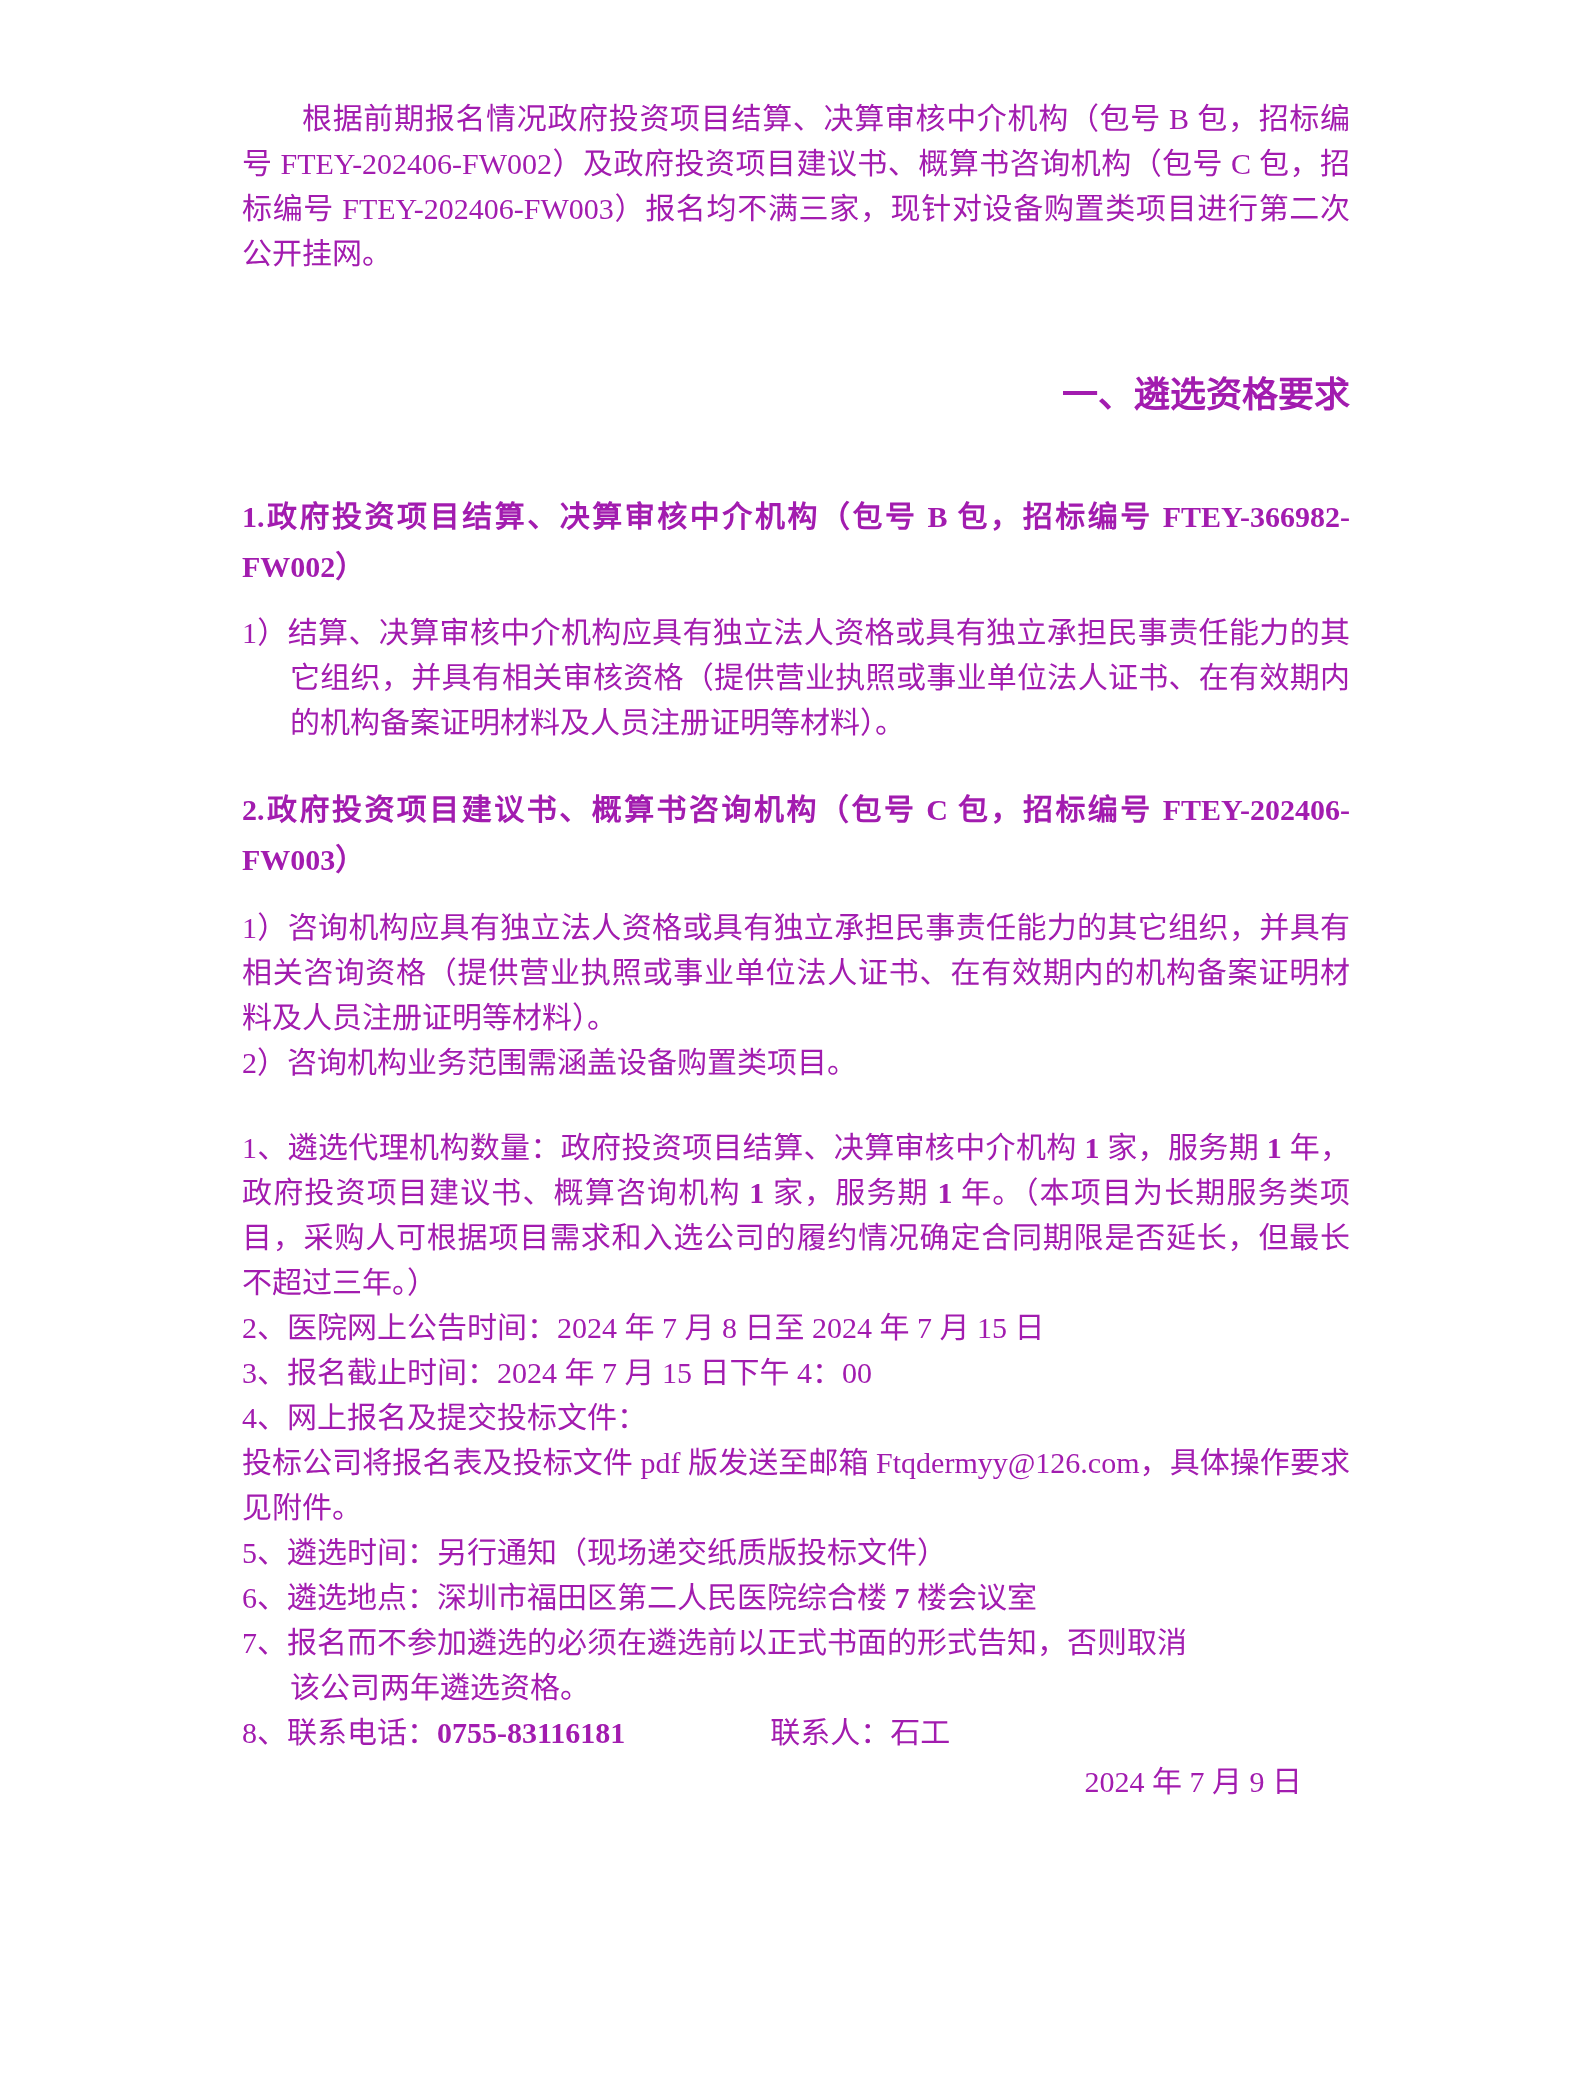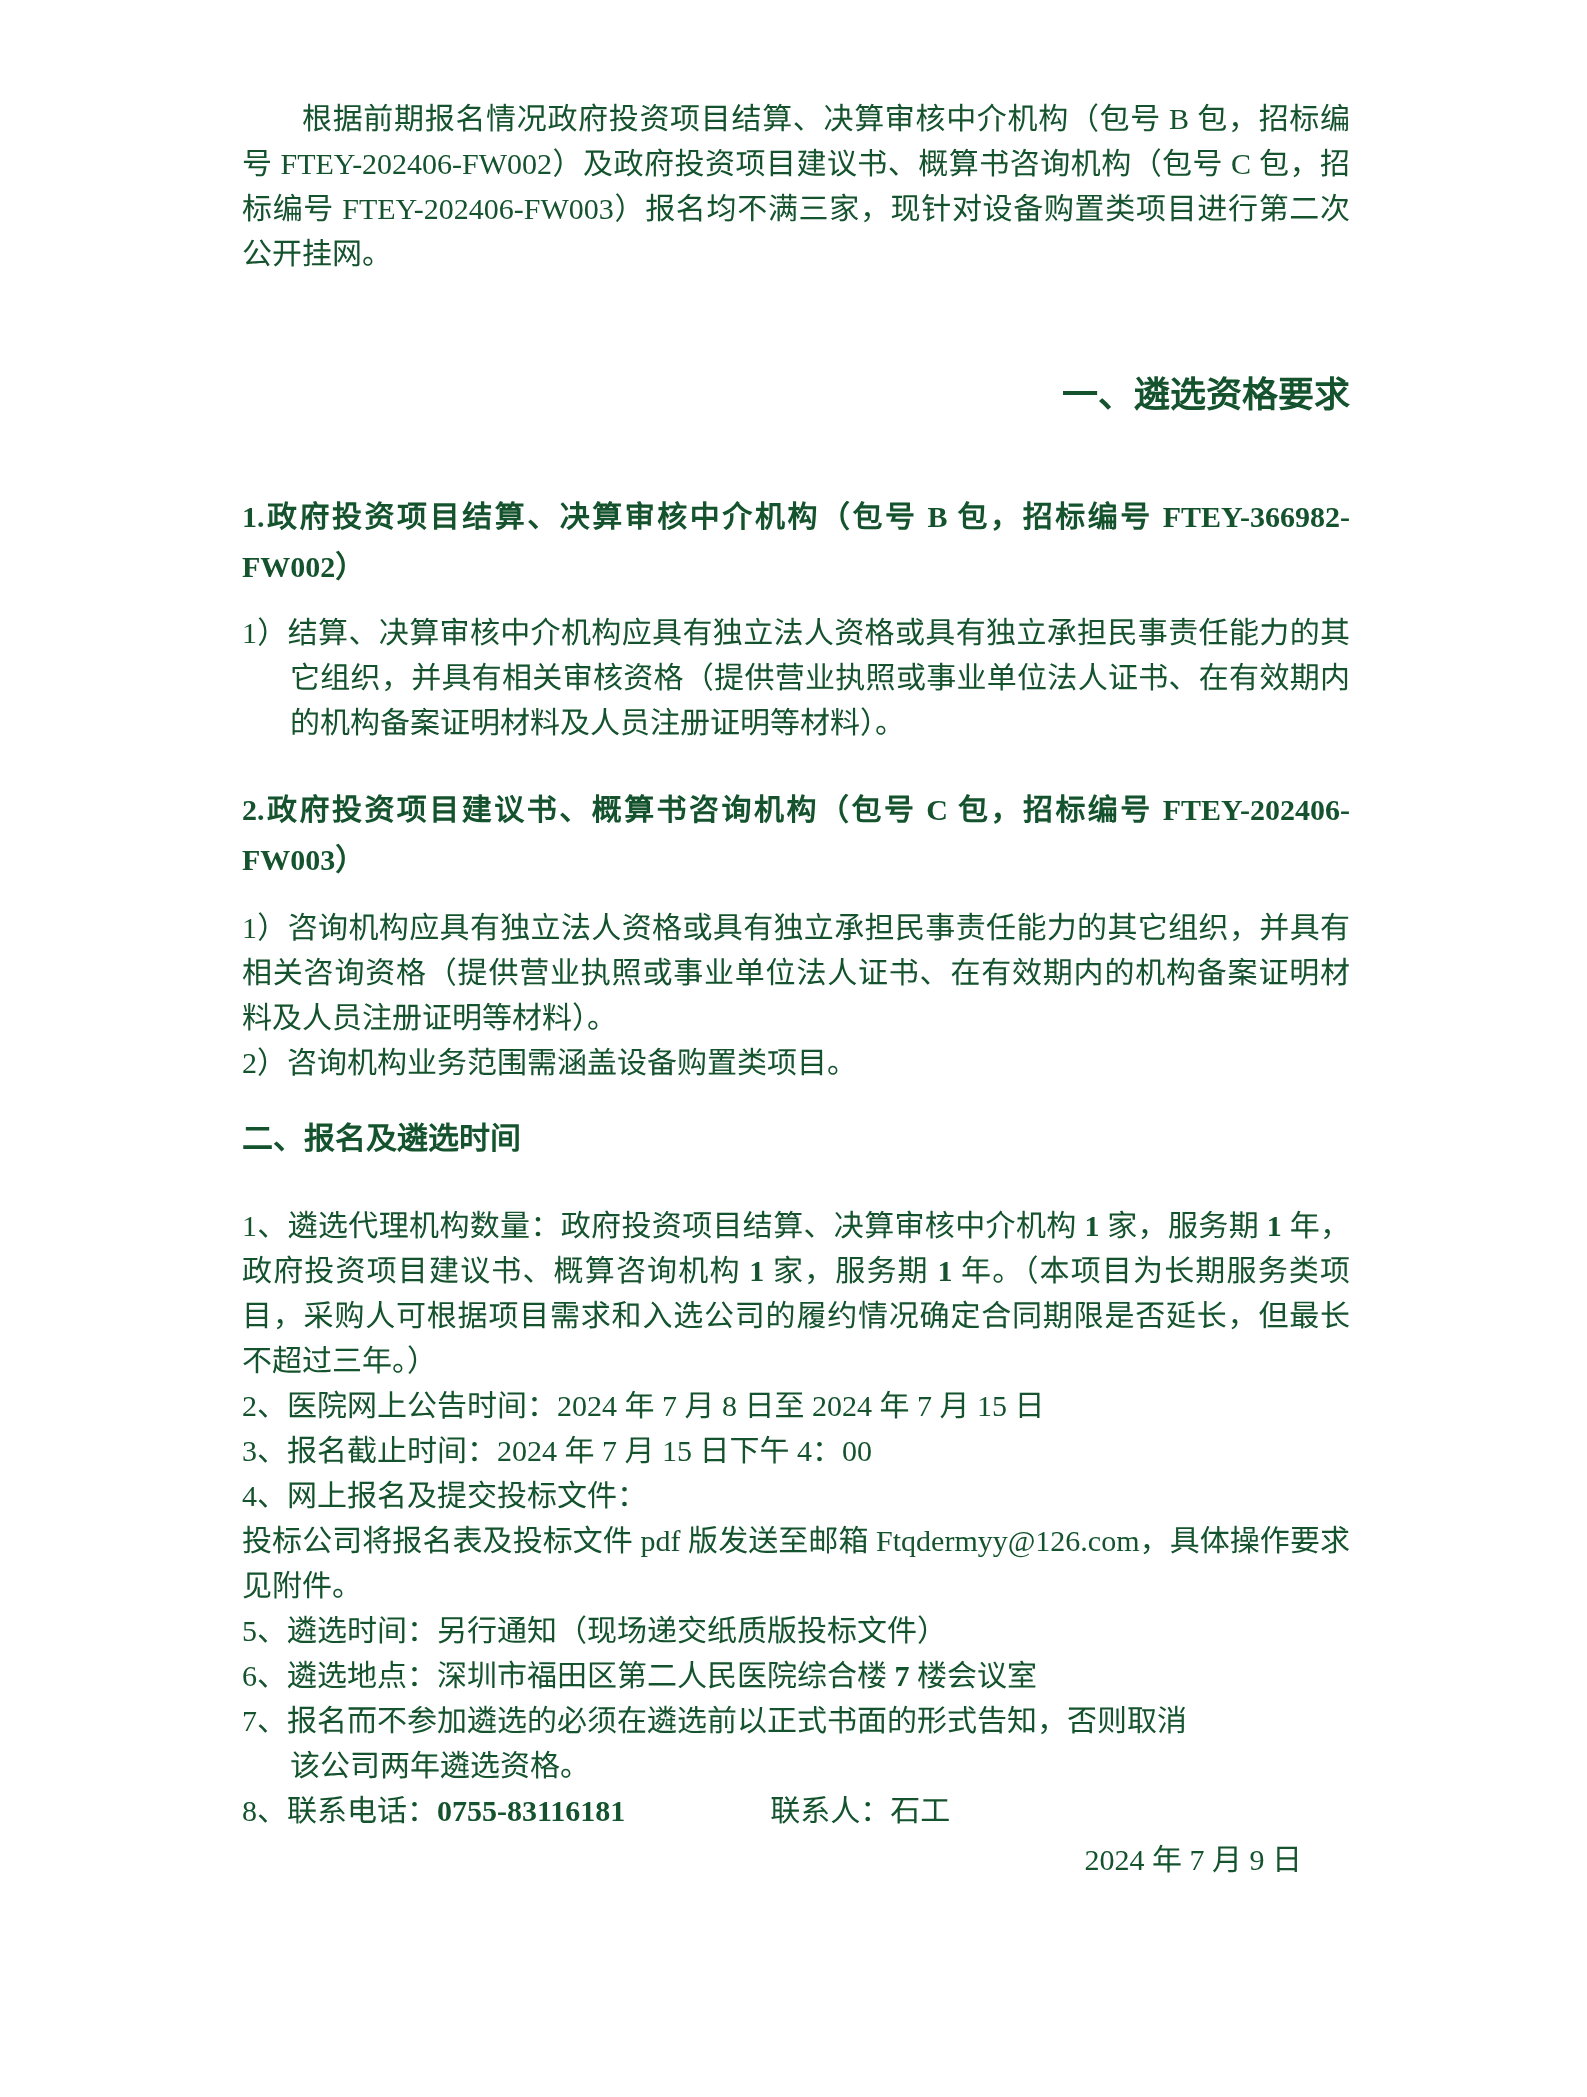--- a/index.html
+++ b/index.html
@@ -2,21 +2,21 @@
 <html lang="zh-CN"><head>
 <meta charset="utf-8">
 <style>
   html,body{margin:0;padding:0;background:#e8e8e8;}
   .page{
     position:relative;
     width:1587px;
     height:2097px;
     margin:0 auto;
     background:#ffffff;
-    color:#14532d;
+    color:#a21caf;
     font-family:"Liberation Serif","DejaVu Serif",serif;
     font-size:30px;
     line-height:45px;
     box-sizing:border-box;
     padding:96px 237px 0 242px;
     text-align:justify;
     overflow:hidden;
   }
   .page p{margin:0;}
   .indent2{text-indent:2em;}
@@ -66,21 +66,20 @@
     <p class="hang">1）结算、决算审核中介机构应具有独立法人资格或具有独立承担民事责任能力的其它组织，并具有相关审核资格（提供营业执照或事业单位法人证书、在有效期内的机构备案证明材料及人员注册证明等材料）。</p>
   </div>
 
   <p class="sub-heading second">2.政府投资项目建议书、概算书咨询机构（包号 C 包，招标编号 FTEY-202406-FW003）</p>
 
   <div class="sub-items second">
     <p>1）咨询机构应具有独立法人资格或具有独立承担民事责任能力的其它组织，并具有相关咨询资格（提供营业执照或事业单位法人证书、在有效期内的机构备案证明材料及人员注册证明等材料）。</p>
     <p>2）咨询机构业务范围需涵盖设备购置类项目。</p>
   </div>
 
-  <div class="sec2-title">二、报名及遴选时间</div>
 
   <div class="sec2-list">
     <p><span>1、遴选代理机构数量：政府投资项目结算、决算审核中介机构 </span><span style="font-weight: bold;">1</span><span> 家，服务期 </span><span style="font-weight: bold;">1</span><span> 年，政府投资项目建议书、概算咨询机构 </span><span style="font-weight: bold;">1</span><span> 家，服务期 </span><span style="font-weight: bold;">1</span><span> 年。（本项目为长期服务类项目，采购人可根据项目需求和入选公司的履约情况确定合同期限是否延长，但最长不超过三年。）</span></p>
     <p>2、医院网上公告时间：2024 年 7 月 8 日至 2024 年 7 月 15 日</p>
     <p>3、报名截止时间：2024 年 7 月 15 日下午 4：00</p>
     <p>4、网上报名及提交投标文件：</p>
     <p>投标公司将报名表及投标文件 pdf 版发送至邮箱 Ftqdermyy@126.com，具体操作要求见附件。</p>
     <p>5、遴选时间：另行通知（现场递交纸质版投标文件）</p>
     <p><span>6、遴选地点：深圳市福田区第二人民医院综合楼 </span><span style="font-weight: bold;">7</span><span> 楼会议室</span></p>
     <p>7、报名而不参加遴选的必须在遴选前以正式书面的形式告知，否则取消</p>

